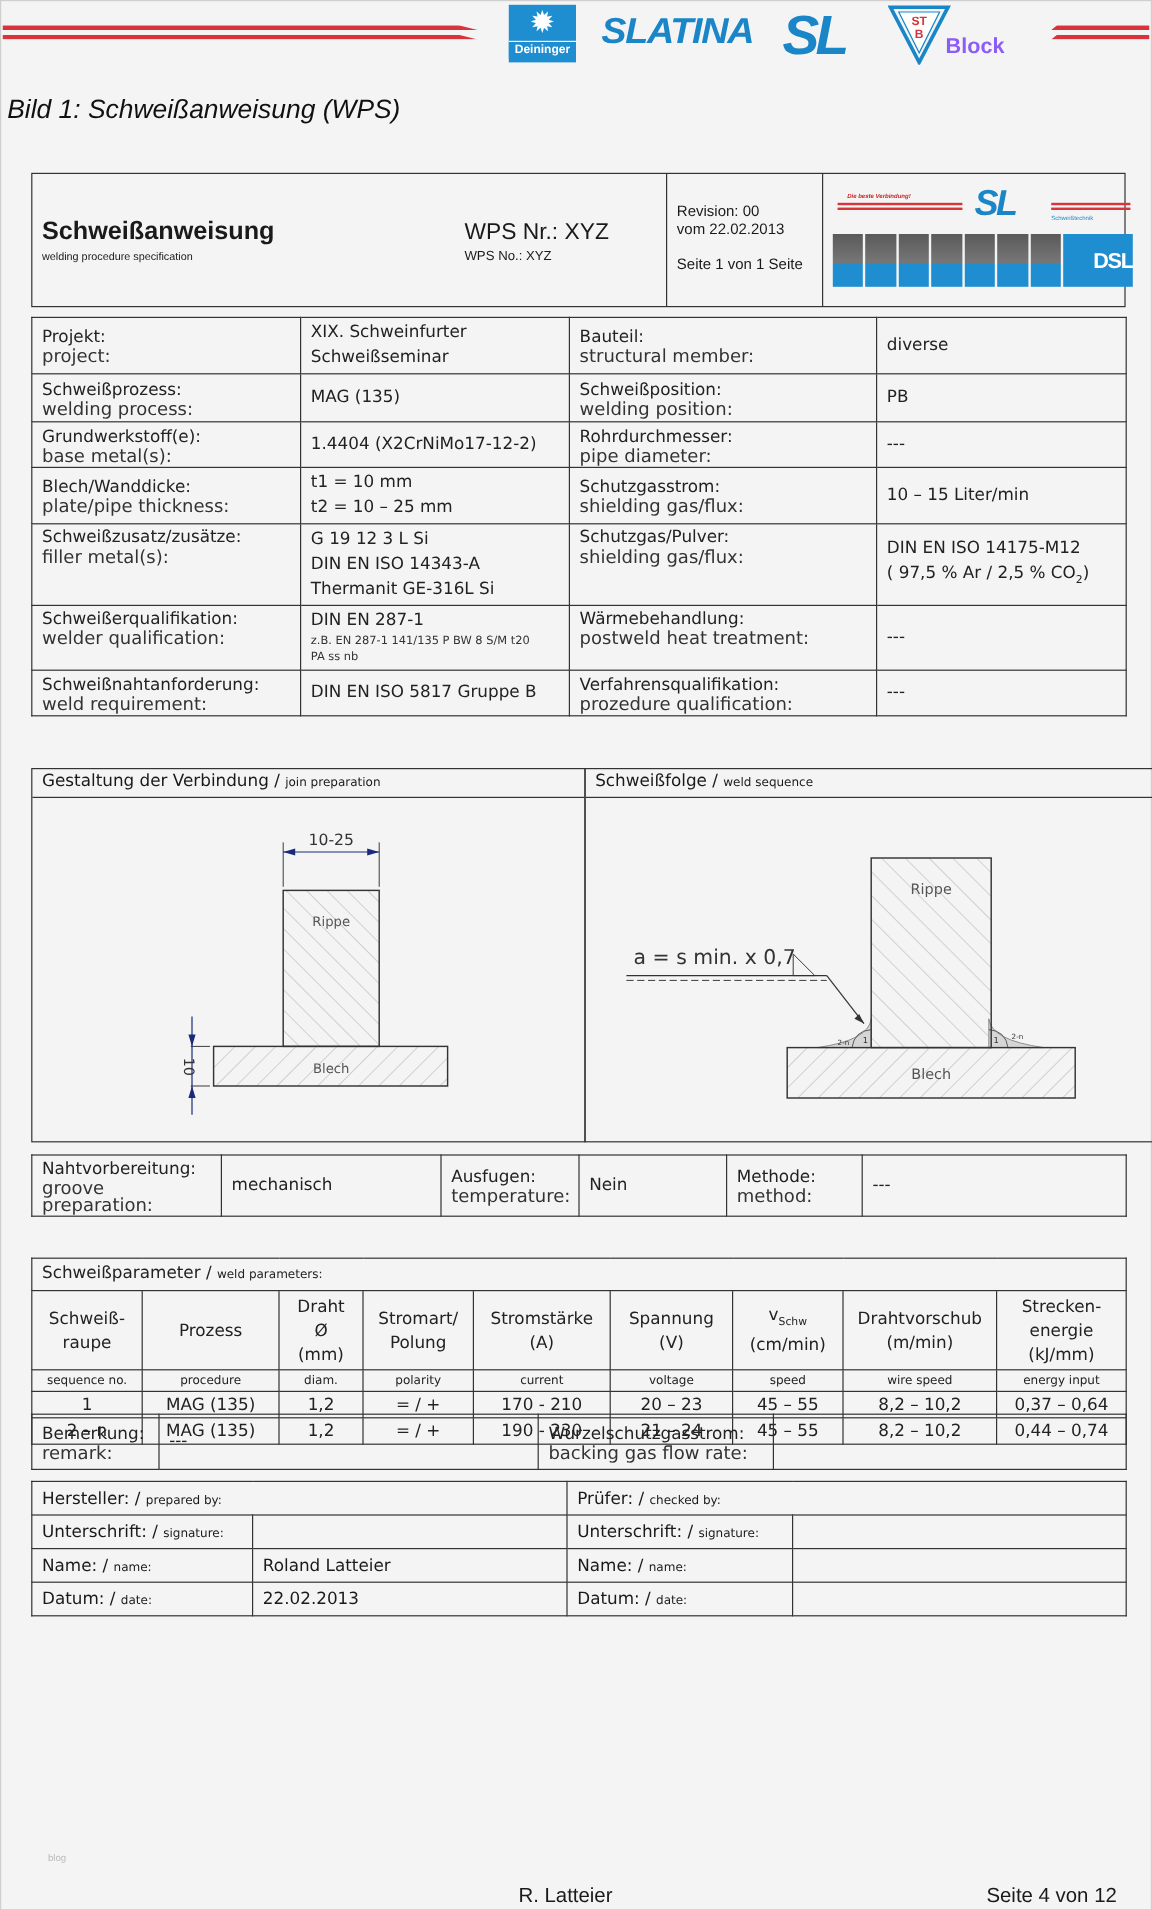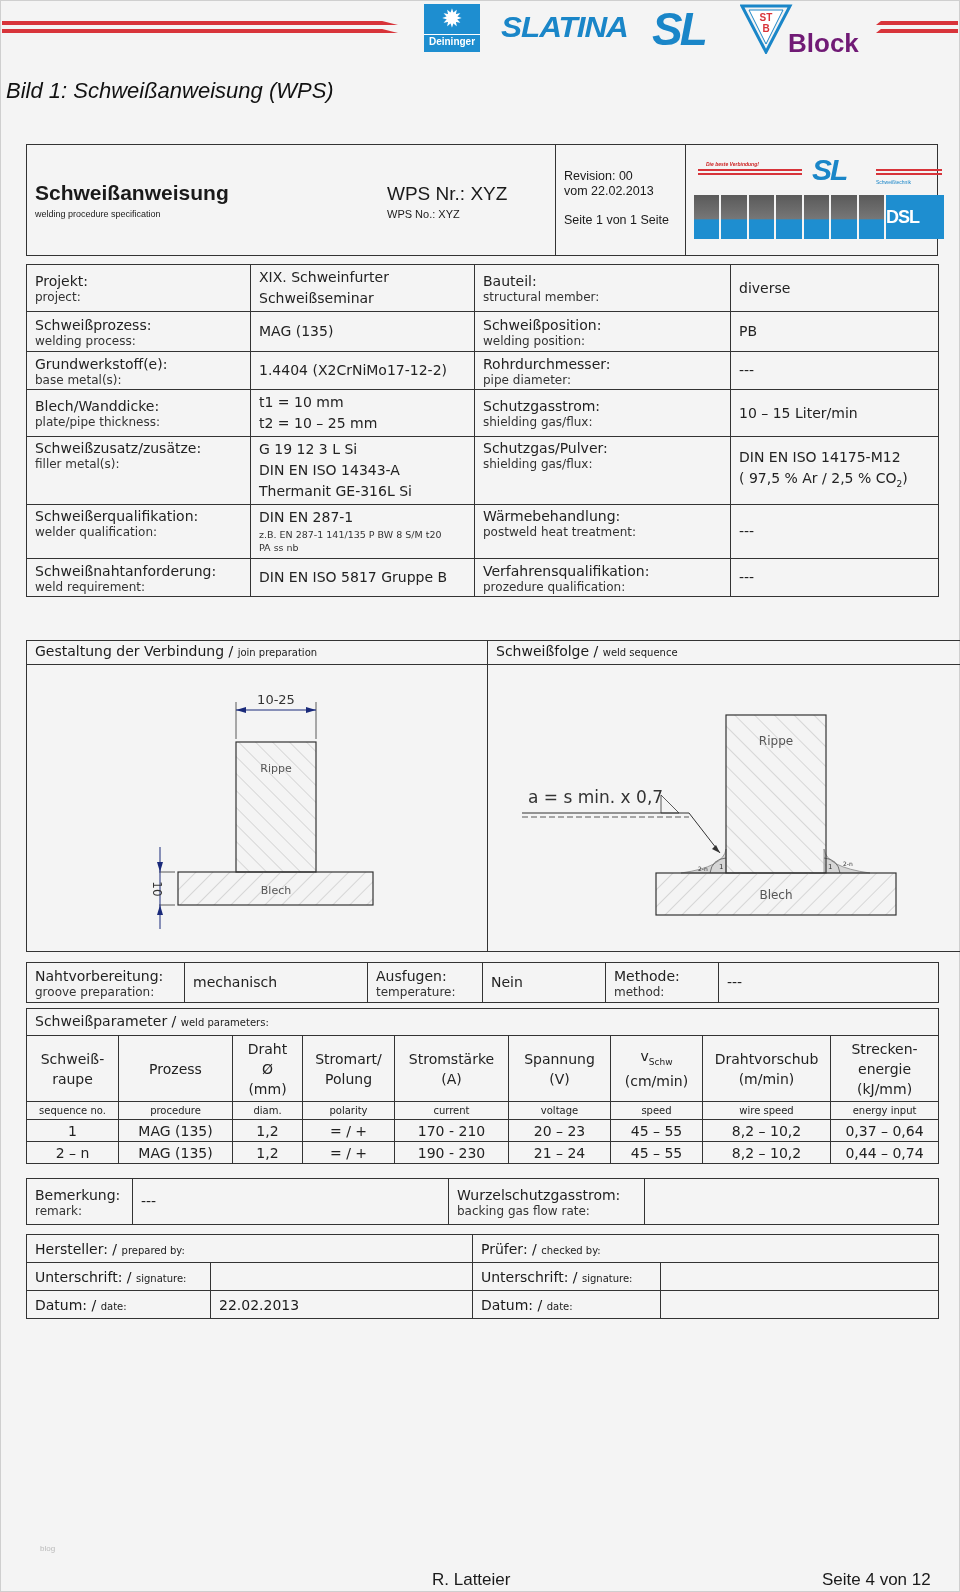--- a/index.html
+++ b/index.html
@@ -17,21 +17,21 @@
   .band-right { left: 876px; top: 20px; width: 82px; }
   .band-right .stripe { clip-path: polygon(6% 0, 100% 0, 100% 100%, 0 100%); }
 
   .logo { position: absolute; }
   .logo-deininger { left: 424px; top: 4px; width: 56px; height: 48px; background: #1e8ed0; color: #fff; font-weight: bold; font-size: 10px; text-align: center; }
   .logo-deininger .flame { display: block; font-size: 22px; line-height: 30px; }
   .logo-deininger .name { display: block; background: #1e8ed0; border-top: 1px solid #fff; line-height: 14px; font-size: 10px; }
   .logo-slatina { left: 504px; top: 10px; font-size: 30px; font-weight: bold; font-style: italic; color: #1a86c8; letter-spacing: -1px; transform: scaleX(1.05); }
   .logo-sl { left: 652px; top: 2px; font-size: 46px; font-weight: bold; font-style: italic; color: #1a86c8; letter-spacing: -3px; }
   .logo-stb { left: 740px; top: 4px; width: 60px; height: 50px; }
-  .logo-block { left: 788px; top: 28px; font-size: 26px; font-weight: bold; color: #701a75; }
+  .logo-block { left: 788px; top: 28px; font-size: 18px; font-weight: bold; color: #8b5cf6; }
 
   .fig-title { position: absolute; left: 6px; top: 78px; font-size: 22px; font-style: italic; color: #111; }
 
   
   .wps-head { position: absolute; left: 26px; top: 144px; width: 912px; height: 112px; border: 1.5px solid #333; background: #f4f4f4; }
   .wps-head .col { position: absolute; top: 0; bottom: 0; }
   .wps-head .c1 { left: 0; width: 528px; }
   .wps-head .c2 { left: 528px; width: 130px; border-left: 1.5px solid #333; }
   .wps-head .c3 { left: 658px; right: 0; border-left: 1.5px solid #333; }
   .wps-title { position: absolute; left: 8px; top: 36px; font-size: 21px; font-weight: bold; }
@@ -41,46 +41,46 @@
   .rev { position: absolute; left: 8px; font-size: 12.5px; }
   .rev.r1 { top: 24px; } .rev.r2 { top: 39px; } .rev.r3 { top: 68px; }
 
   .mini-logo { position: absolute; left: 8px; top: 6px; width: 252px; height: 98px; }
   .mini-logo .ml-stripe { position: absolute; height: 2px; background: #d8343a; }
   .mini-logo .ml-text { position: absolute; font-size: 5px; color: #c22; font-style: italic; font-weight: bold; }
   .mini-logo .ml-sl { position: absolute; left: 118px; top: 2px; font-size: 30px; font-weight: bold; font-style: italic; color: #1a86c8; letter-spacing: -2px; }
   .mini-logo .ml-small { position: absolute; left: 182px; top: 28px; font-size: 5px; color: #1a86c8; }
   .mini-logo .photos { position: absolute; left: 0; top: 44px; width: 190px; height: 44px; display: flex; gap: 2px; }
   .mini-logo .photos span { flex: 1; background: linear-gradient(180deg, #5a5a5a 0%, #777 55%, #1e8ed0 56%, #1e8ed0 100%); }
-  .mini-logo .dsl { position: absolute; left: 192px; top: 44px; width: 58px; height: 44px; background: #1e8ed0; color: #fff; font-weight: bold; font-size: 18px; text-align: left; line-height: 44px; letter-spacing: -1px; }
+  .mini-logo .dsl { position: absolute; left: 192px; top: 44px; width: 58px; height: 44px; background: #1e8ed0; color: #fff; font-weight: bold; font-size: 18px; text-align: right; line-height: 44px; letter-spacing: -1px; }
 
   
   table { border-collapse: collapse; position: absolute; table-layout: fixed; }
   td, th { border: 1.5px solid #333; vertical-align: middle; font-family: "DejaVu Sans", sans-serif; font-weight: normal; }
 
   .info { left: 26px; top: 264px; width: 912px; }
   .info td { padding: 2px 8px; }
   .lbl-de { display: block; font-size: 14px; line-height: 18px; color: #222; }
-  .lbl-en { display: block; font-size: 12px; line-height: 14px; color: #333; }
+  .lbl-en { display: block; font-size: 15px; line-height: 14px; color: #333; }
   .val { font-size: 14px; line-height: 21px; color: #222; }
   .val-small { display: block; font-size: 9.5px; line-height: 13px; color: #333; }
   sub { font-size: 9px; }
 
   
   .draw { position: absolute; top: 640px; height: 312px; border: 1.5px solid #333; }
   .draw-left { left: 26px; width: 462px; }
   .draw-right { left: 487px; width: 503px; }
   .draw-head { height: 24px; border-bottom: 1.5px solid #333; padding: 2px 8px; font-family: "DejaVu Sans", sans-serif; font-size: 14px; }
   .draw-head .en { font-size: 10px; }
   .draw svg { position: absolute; left: 0; top: 26px; }
 
   .groove { left: 26px; top: 962px; width: 912px; }
   .groove td { padding: 2px 8px; height: 40px; }
 
-  .params { left: 26px; top: 1008px; width: 912px; }
+  .params { left: 26px; top: 1048px; width: 912px; }
   .params td { text-align: center; font-size: 14px; line-height: 20px; color: #222; }
   .params .ph { text-align: left; padding: 2px 8px; height: 24px; }
   .params .hdr td { height: 66px; }
   .params .sub td { font-size: 10px; height: 18px; line-height: 14px; }
   .params .row td { height: 22px; }
 
   .remark { left: 26px; top: 1178px; width: 912px; }
   .remark td { padding: 2px 8px; height: 46px; }
 
   .sign { left: 26px; top: 1234px; width: 912px; }
@@ -488,20 +488,26 @@
     <td colspan="2"><span>Hersteller: /</span> <span class="en">prepared by:</span></td>
     <td colspan="2"><span>Prüfer: /</span> <span class="en">checked by:</span></td>
   </tr>
   <tr>
     <td><span>Unterschrift: /</span> <span class="en">signature:</span></td>
     <td></td>
     <td><span>Unterschrift: /</span> <span class="en">signature:</span></td>
     <td></td>
   </tr>
   <tr>
+    <td><span>Name: /</span> <span class="en">name:</span></td>
+    <td>Roland Latteier</td>
+    <td><span>Name: /</span> <span class="en">name:</span></td>
+    <td></td>
+  </tr>
+  <tr>
     <td><span>Datum: /</span> <span class="en">date:</span></td>
     <td>22.02.2013</td>
     <td><span>Datum: /</span> <span class="en">date:</span></td>
     <td></td>
   </tr>
 </tbody>
   </table>
 
 <div class="watermark">blog</div>
 <div class="footer-author">R. Latteier</div>

